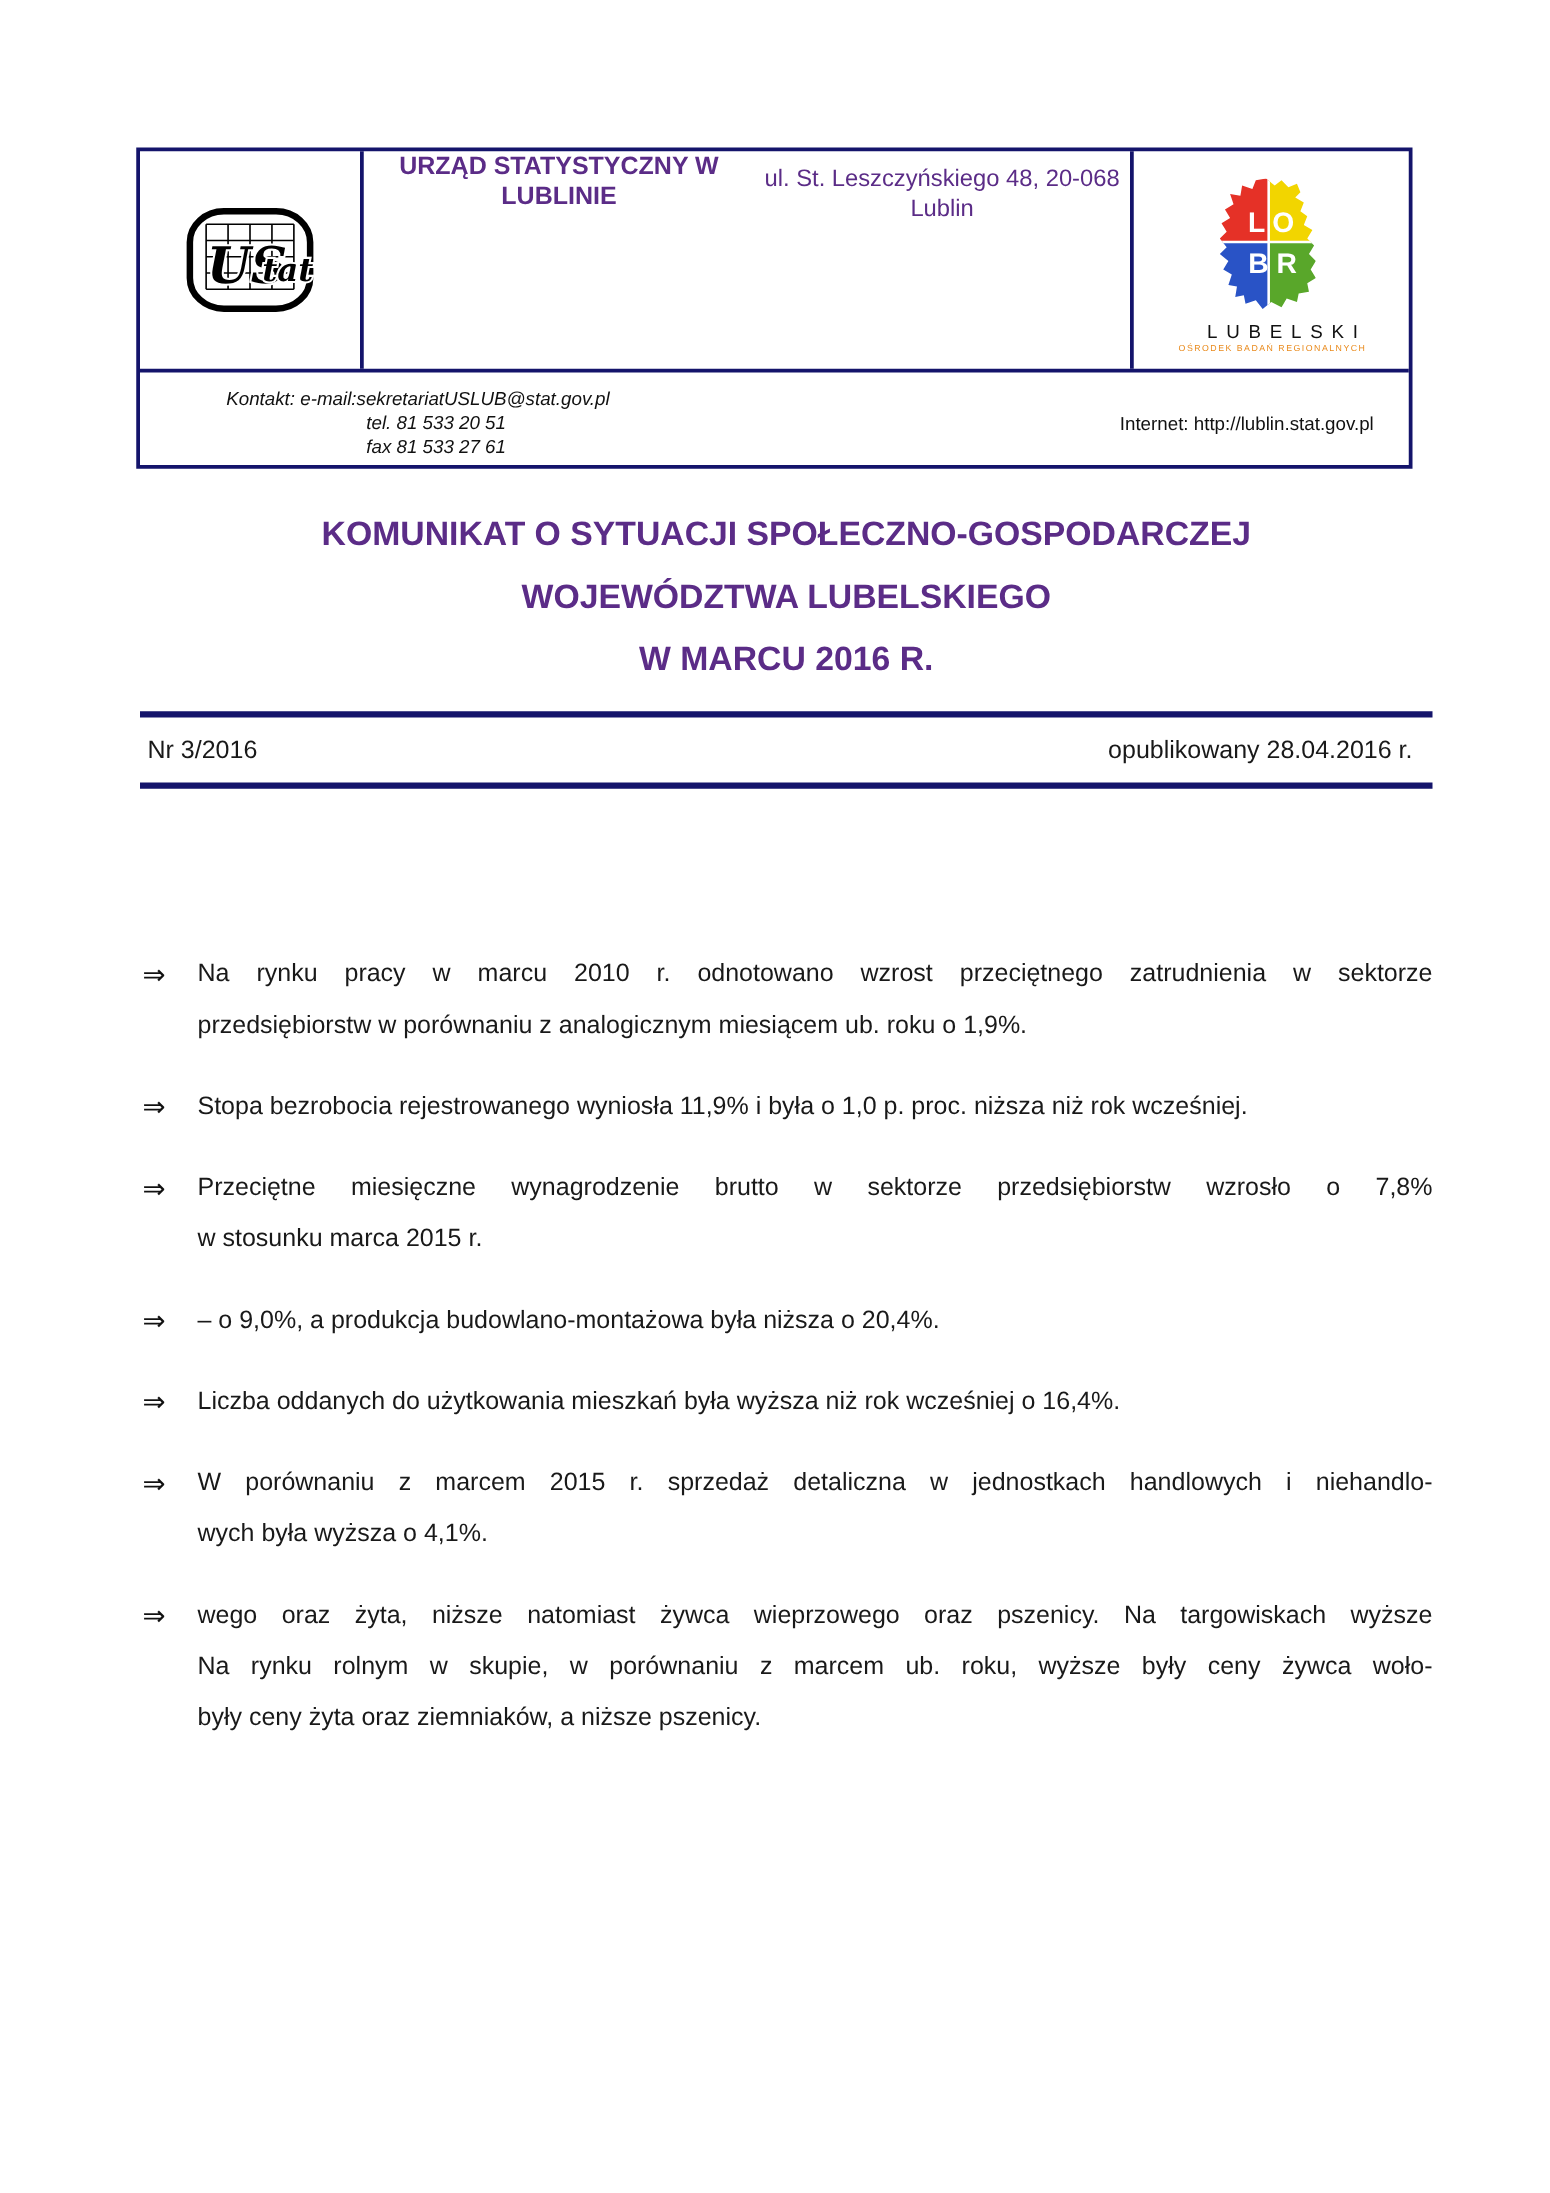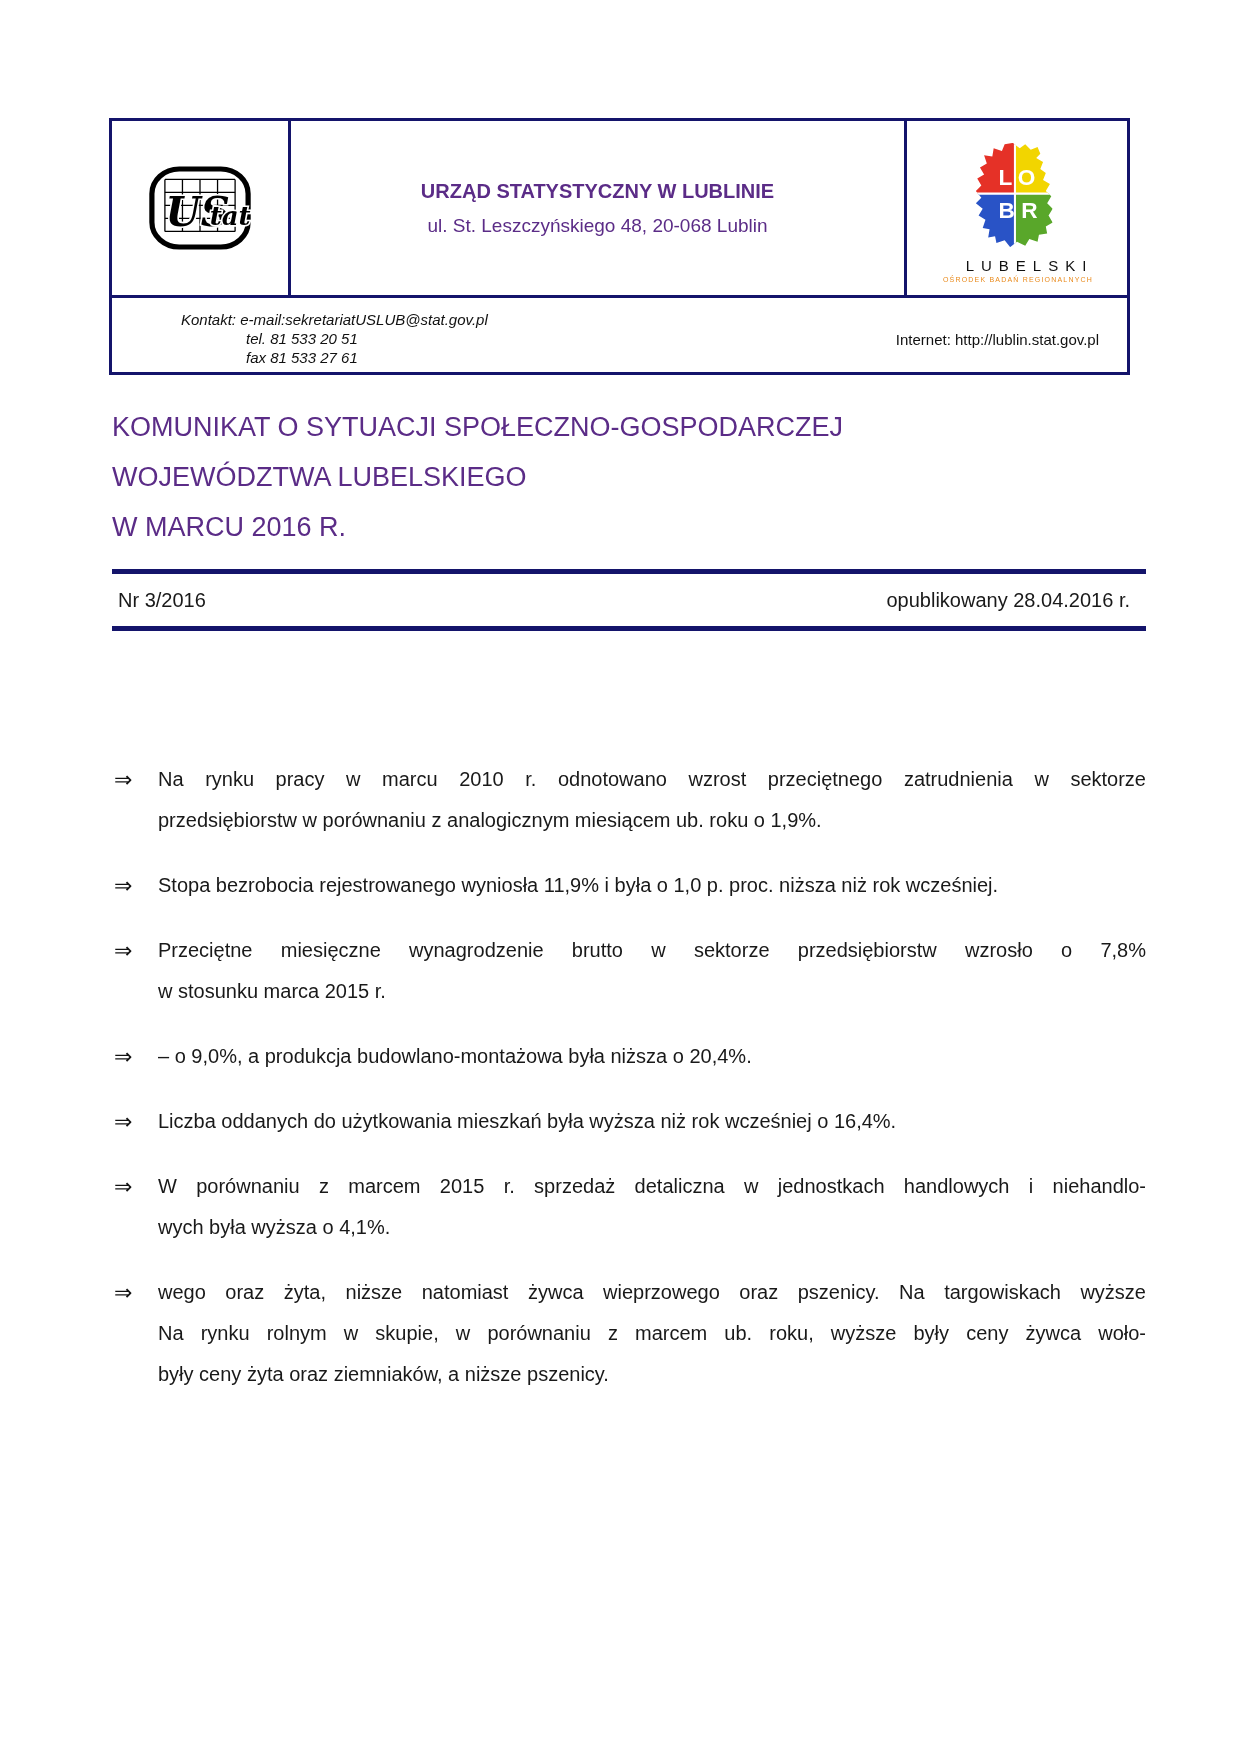--- a/index.html
+++ b/index.html
@@ -26,21 +26,21 @@
     box-sizing:border-box;
     background:#fff;
   }
   .hb-top{display:flex;height:174px;}
   .cell{box-sizing:border-box;}
   .cell-logo{width:176px;display:flex;align-items:center;justify-content:center;font-style:italic;}
   .cell-office{
     flex:1;
     border-left:3px solid var(--navy);
     border-right:3px solid var(--navy);
-    display:flex;flex-direction:column;align-items:center;justify-content:center;
+    display:flex;flex-direction:row;align-items:flex-start;justify-content:center;
     text-align:center;
   }
   .office-name{color:var(--purple);font-weight:bold;font-size:20px;line-height:24px;}
   .office-address{color:var(--purple);font-size:19px;line-height:24px;margin-top:11px;}
   .cell-lobr{
     width:220px;display:flex;flex-direction:column;align-items:center;
     padding-top:18px;
   }
   .lobr-title{
     font-size:15px;letter-spacing:7px;color:#111;margin-top:6px;margin-left:25px;
@@ -50,27 +50,27 @@
     font-size:7px;letter-spacing:1.2px;color:#E98A1C;margin-top:2px;margin-left:2px;
     white-space:nowrap;
   }
   .hb-contact{
     position:relative;
     border-top:3px solid var(--navy);
     height:77px;
     font-size:15px;line-height:19px;color:#111;
   }
   .contact-left{padding:12px 0 0 69px;font-style:italic;}
-  .contact-telfax{margin-left:65px;}
+  .contact-telfax{margin-left:112px;}
   .contact-right{position:absolute;right:28px;top:32px;}
 
   
   .title-block{
     position:absolute;left:112px;top:402px;width:1034px;
-    text-align:left;color:var(--purple);font-weight:normal;
+    text-align:center;color:var(--purple);font-weight:bold;
     font-size:27px;line-height:50px;
   }
 
   
   .rule{position:absolute;left:112px;width:1034px;height:5px;background:var(--navy);}
   .rule-1{top:569px;}
   .rule-2{top:626px;}
   .meta-row{
     position:absolute;left:112px;top:589px;width:1034px;height:28px;
     font-size:20px;color:var(--ink);

